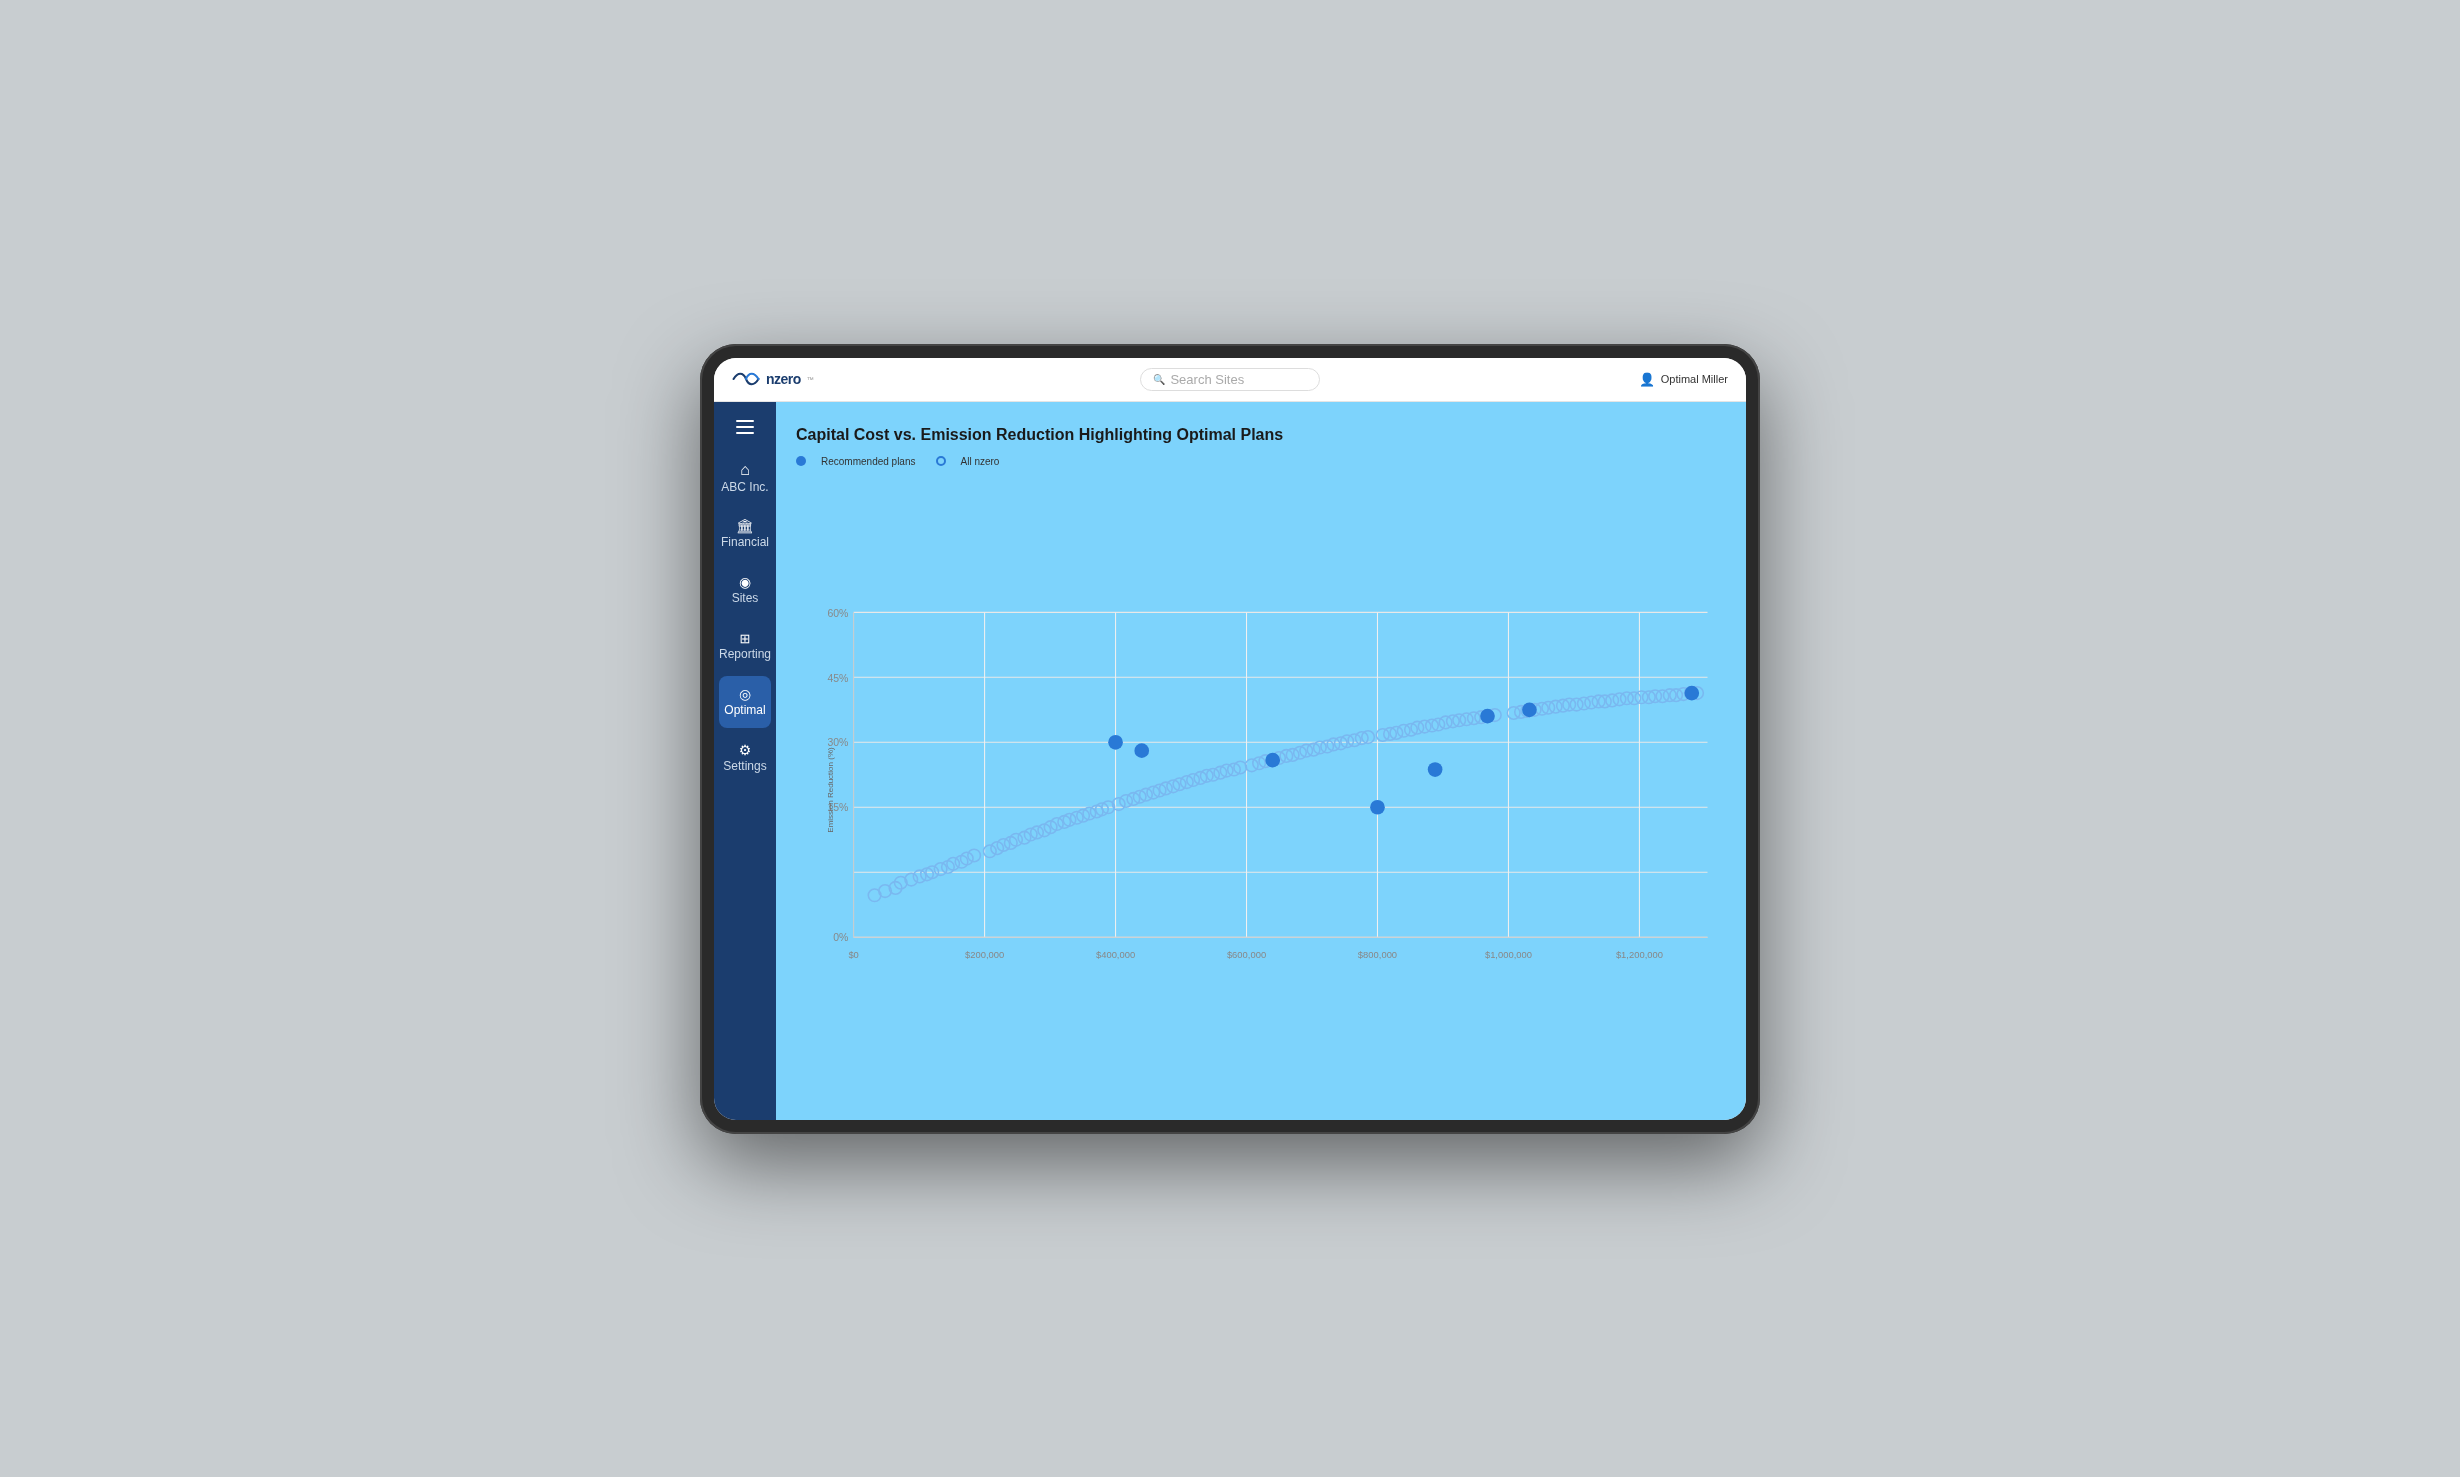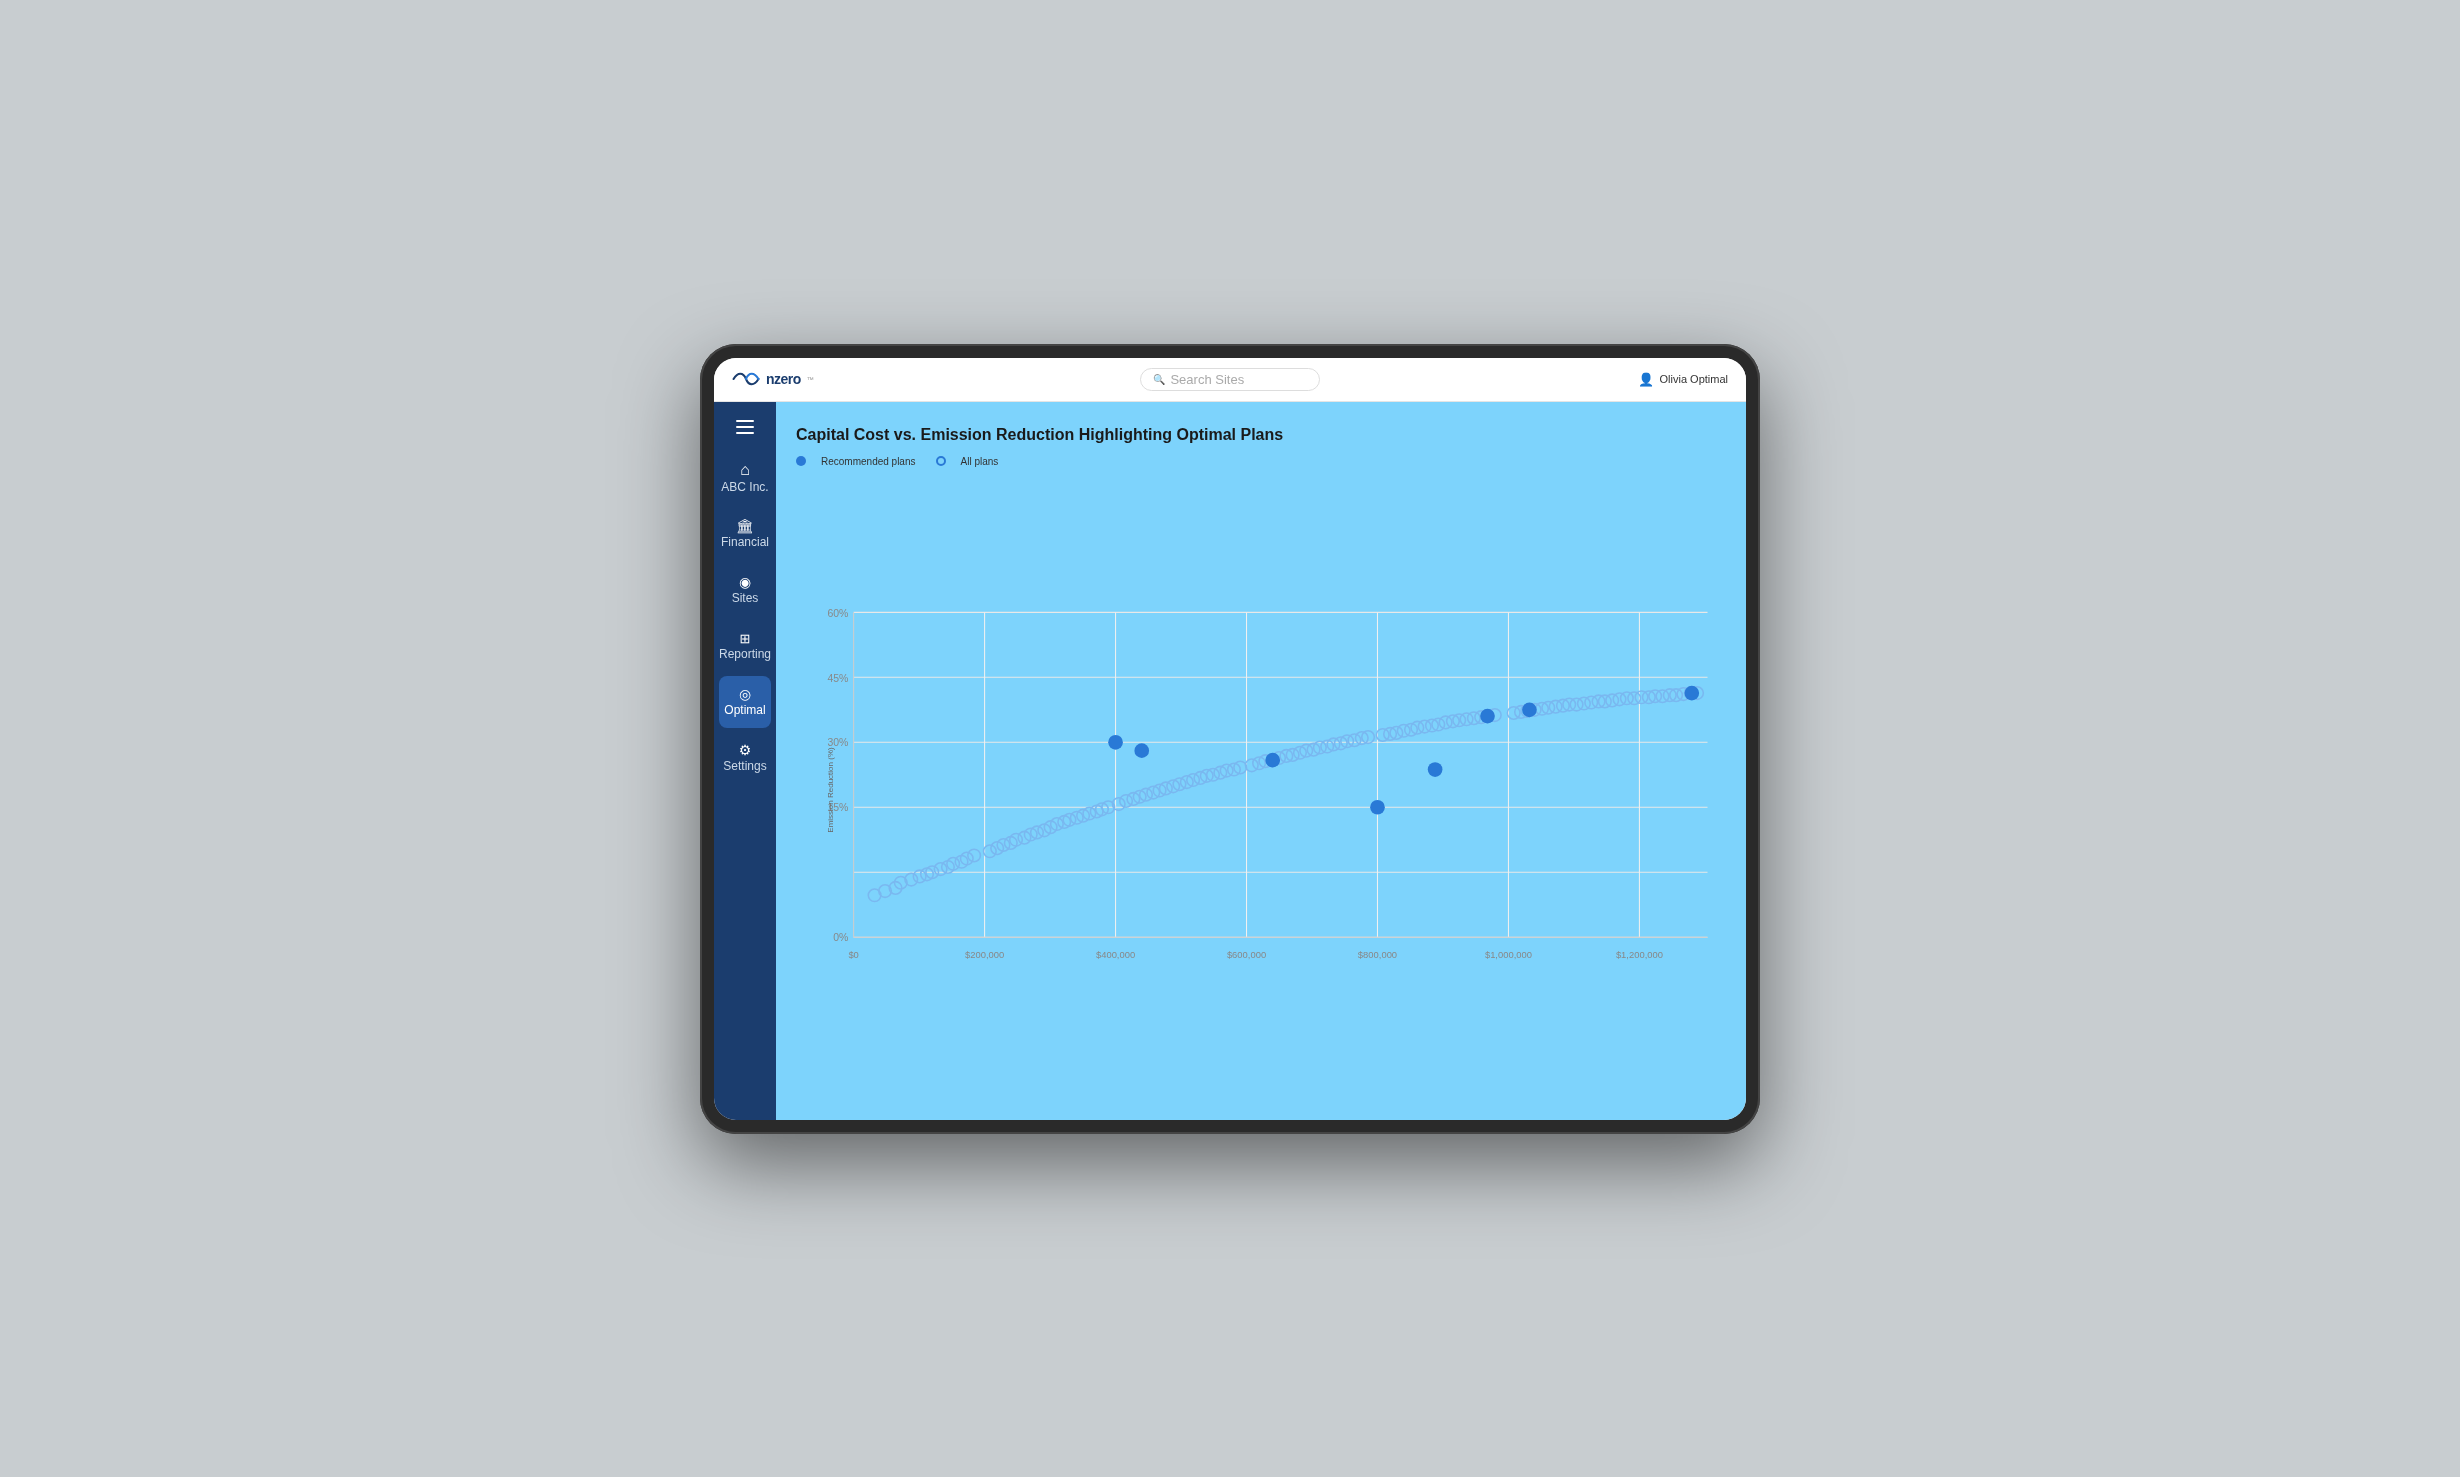--- a/index.html
+++ b/index.html
@@ -247,21 +247,21 @@
 
       <div class="header-search">
         <div class="search-box">
           <span>🔍</span>
           <span style="font-size:13px;color:#aaa;">Search Sites</span>
         </div>
       </div>
 
       <div class="header-user">
         <span style="font-size:13px;color:#555;">👤</span>
-        <span style="font-size:11px;color:#333;">Olivia Optimal</span>
+        <span style="font-size:11px;color:#333;">Optimal Miller</span>
       </div>
     </div>
 
     <div class="main-content">
 
       <div class="sidebar">
         <div class="sidebar-hamburger">
           <div class="hamburger-line"></div>
           <div class="hamburger-line"></div>
           <div class="hamburger-line"></div>
@@ -301,21 +301,21 @@
       <div class="chart-area">
         <div class="chart-title">Capital Cost vs. Emission Reduction Highlighting Optimal Plans</div>
 
         <div class="chart-legend">
           <div class="legend-item">
             <div class="legend-dot-filled"></div>
             <span>Recommended plans</span>
           </div>
           <div class="legend-item">
             <div class="legend-dot-outline"></div>
-            <span>All plans</span>
+            <span>All nzero</span>
           </div>
         </div>
 
         <div class="chart-container">
           <span class="y-axis-label">Emission Reduction (%)</span>
           <svg class="chart-svg" viewBox="0 0 880 380" xmlns="http://www.w3.org/2000/svg">
 
             <line x1="55" y1="20" x2="870" y2="20" stroke="#e8e8e8" stroke-width="1"></line>
             <line x1="55" y1="82" x2="870" y2="82" stroke="#e8e8e8" stroke-width="1"></line>
             <line x1="55" y1="144" x2="870" y2="144" stroke="#e8e8e8" stroke-width="1"></line>

